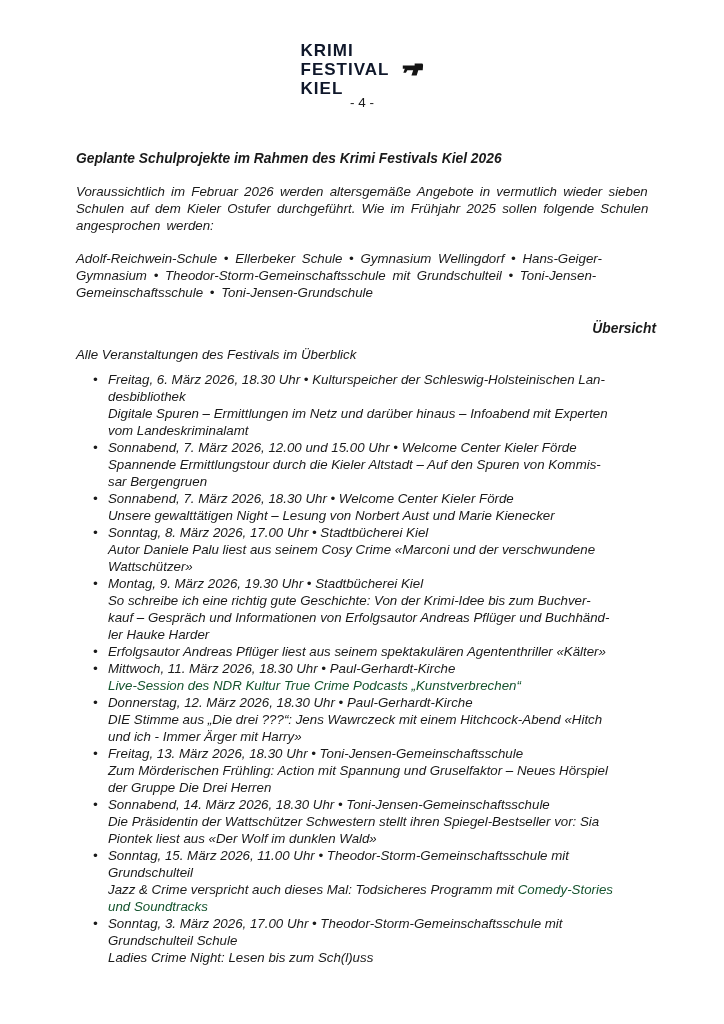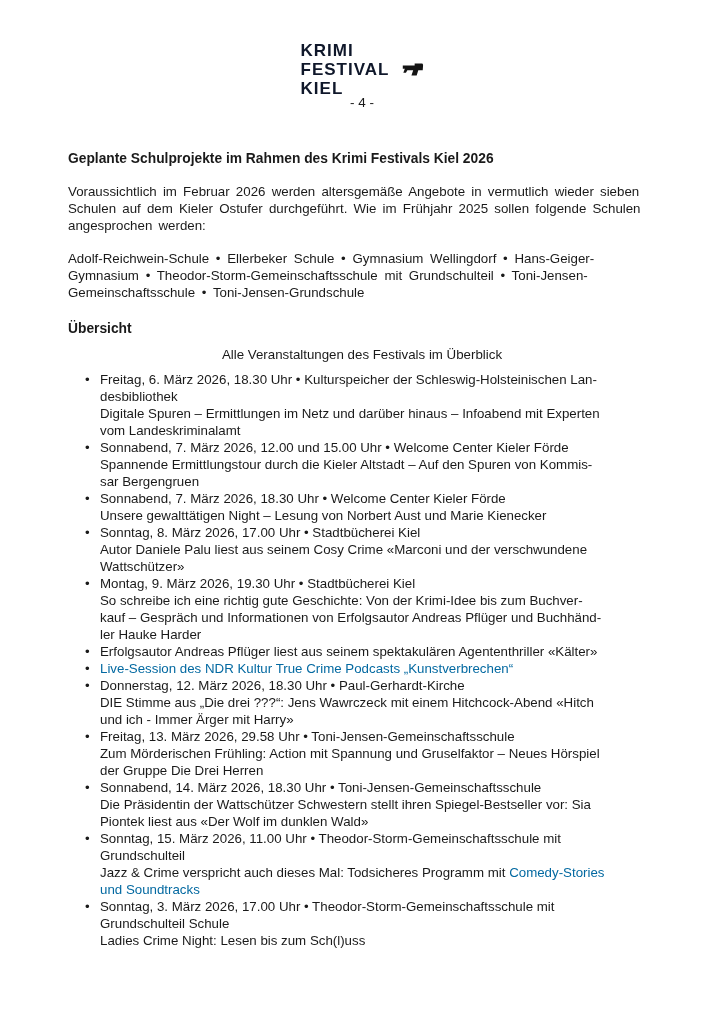--- a/index.html
+++ b/index.html
@@ -23,36 +23,36 @@
   }
   .logo-line2{display:flex;align-items:center;gap:12px;}
   .gun{display:inline-block;margin-left:1px;margin-top:2px;}
   
   .pageno{
     position:absolute;top:95px;left:0;right:0;
     text-align:center;font-size:13.5px;line-height:16px;color:#1a1a1a;
   }
   
   .content{
-    position:absolute;left:68px;right:68px;top:150px;
-    font-size:13.3px;line-height:17px;
+    position:absolute;left:76px;right:68px;top:150px;
+    font-size:13.3px;line-height:17px;font-style:italic;
   }
   .h1{font-weight:bold;font-size:13.8px;margin:0 0 9px 0;}
   .para{margin:16px 0 9px 0;white-space:pre-line;}
   .para-intro{word-spacing:2.5px;}
   .para-schools{word-spacing:3px;margin-bottom:19px;}
-  .h2{font-weight:bold;font-size:13.8px;margin:0 0 9px 0;}
-  .subtitle{margin:0 0 8px 0;text-align:center;}
+  .h2{font-weight:bold;font-size:13.8px;margin:0 0 9px 0;text-align:right;}
+  .subtitle{margin:0 0 8px 0;}
   
   ul.events{list-style:none;margin:0;padding:0;}
   li.item{display:flex;align-items:flex-start;}
   li.item .b{flex:0 0 15px;margin-left:17px;}
   li.item .t{flex:1;min-width:0;}
   .head,.desc{white-space:pre-line;}
-  .gray{color:#0369a1;}
+  .gray{color:#14532d;}
 </style>
 </head>
 <body>
 
 <div class="page">
 
   <div class="logo">
     <div class="logo-line">KRIMI</div>
     <div class="logo-line logo-line2">
       <span>FESTIVAL</span>
@@ -127,35 +127,36 @@
         </li>
         <li class="item">
           <span class="b">•</span>
           <div class="t">
             <div class="desc"><span>Erfolgsautor Andreas Pflüger liest aus seinem spektakulären Agententhriller «Kälter»</span></div>
           </div>
         </li>
         <li class="item">
           <span class="b">•</span>
           <div class="t">
+            <div class="head">Mittwoch, 11. März 2026, 18.30 Uhr • Paul-Gerhardt-Kirche</div>
             <div class="desc"><span class="gray">Live-Session des NDR Kultur True Crime Podcasts „Kunstverbrechen“</span></div>
           </div>
         </li>
         <li class="item">
           <span class="b">•</span>
           <div class="t">
             <div class="head">Donnerstag, 12. März 2026, 18.30 Uhr • Paul-Gerhardt-Kirche</div>
             <div class="desc"><span>DIE Stimme aus „Die drei ???“: Jens Wawrczeck mit einem Hitchcock-Abend «Hitch
 und ich - Immer Ärger mit Harry»</span></div>
           </div>
         </li>
         <li class="item">
           <span class="b">•</span>
           <div class="t">
-            <div class="head">Freitag, 13. März 2026, 29.58 Uhr • Toni-Jensen-Gemeinschaftsschule</div>
+            <div class="head">Freitag, 13. März 2026, 18.30 Uhr • Toni-Jensen-Gemeinschaftsschule</div>
             <div class="desc"><span>Zum Mörderischen Frühling: Action mit Spannung und Gruselfaktor – Neues Hörspiel
 der Gruppe Die Drei Herren</span></div>
           </div>
         </li>
         <li class="item">
           <span class="b">•</span>
           <div class="t">
             <div class="head">Sonnabend, 14. März 2026, 18.30 Uhr • Toni-Jensen-Gemeinschaftsschule</div>
             <div class="desc"><span>Die Präsidentin der Wattschützer Schwestern stellt ihren Spiegel-Bestseller vor: Sia
 Piontek liest aus «Der Wolf im dunklen Wald»</span></div>

